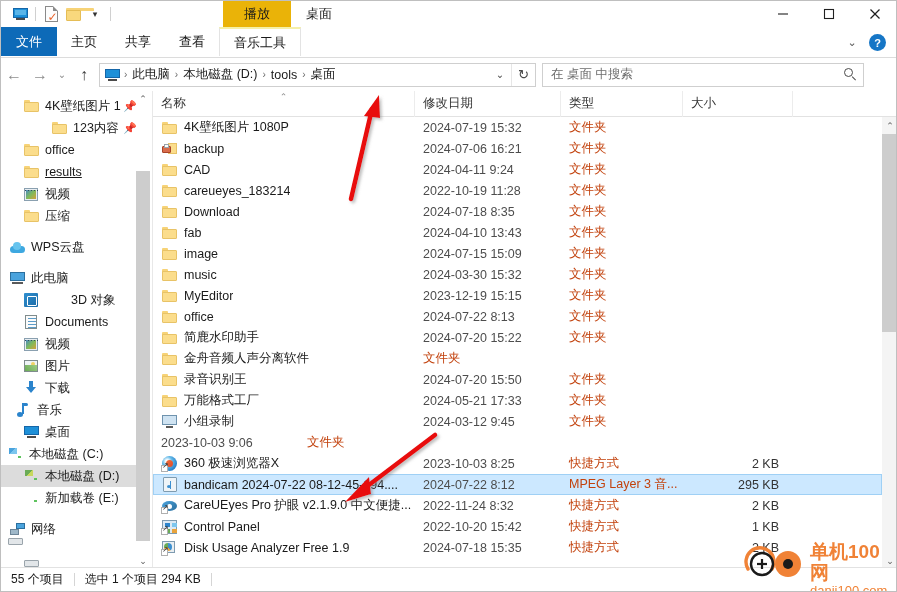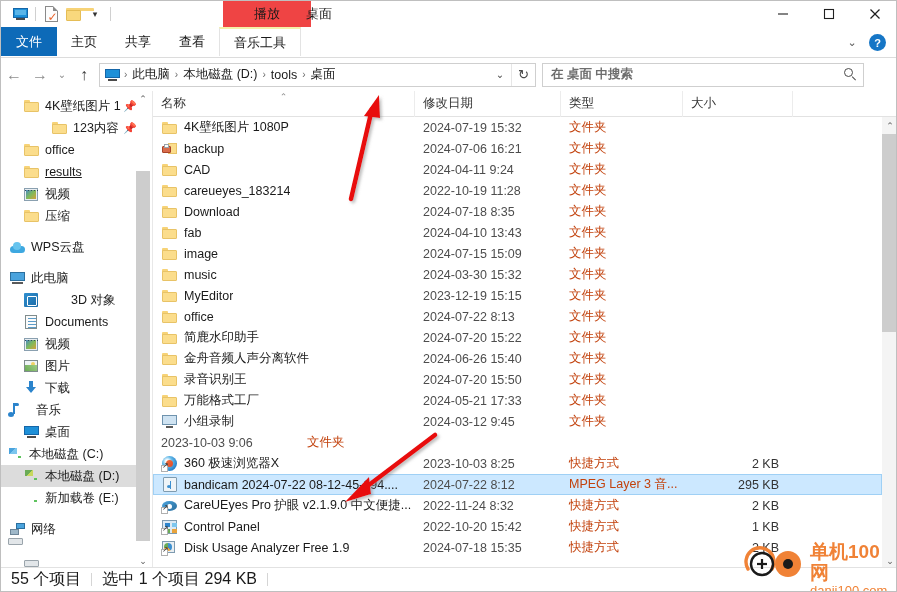--- a/index.html
+++ b/index.html
@@ -68,21 +68,21 @@
     position:absolute; left:0; top:2px; width:15px; height:11px;
     background:#f9d87d; border:1px solid #e5bd56; border-radius:0 1px 1px 1px;
   }
   .qat-caret { font-size: 9px; color: #333; }
 
   .contextual-wrap {
     position:absolute; left: 222px; top:0; height:26px;
     display:flex; align-items:center;
   }
   .contextual-title {
-    width: 88px; height: 26px; background:#ef4444;
+    width: 68px; height: 26px; background:#eab308;
     display:flex; align-items:center; justify-content:center;
     font-size: 13px; color:#1a1a1a;
   }
   .win-title {
     position:absolute; left: 305px; top:0; height: 26px;
     display:flex; align-items:center; font-size:13px; color:#1a1a1a;
   }
 
   .wincontrols {
     position:absolute; right:0; top:0; height:26px; display:flex;
@@ -148,21 +148,21 @@
   .crumb { padding:0 3px; color:#1a1a1a; white-space:nowrap; }
   .crumb-sep { color:#6b6b6b; font-size:10px; padding:0 2px; }
   .addr-spacer { flex:1; }
   .addr-caret { padding:0 7px; color:#4a4a4a; font-size:10px; }
   .addr-refresh { padding:0 6px; color:#4a4a4a; font-size:13px; border-left:1px solid #e6e6e6; height:100%;
                   display:flex;align-items:center; }
   .searchbox {
     width:322px; height:24px; margin-left:6px;
     border:1px solid #cfcfcf; background:#fff;
     display:flex; align-items:center; padding:0 6px 0 8px;
-    font-size:12.5px; color:#6e6e6e;font-weight:bold;
+    font-size:12.5px; color:#6e6e6e;
   }
   .searchbox .sp { flex:1; }
   .mag { width:13px;height:13px; position:relative; }
   .mag .c { position:absolute; left:0; top:0; width:9px;height:9px;border:1.4px solid #4a4a4a;border-radius:50%;}
   .mag .h { position:absolute; left:8px; top:8px; width:5px;height:1.4px;background:#4a4a4a;transform:rotate(45deg);transform-origin:left center;}
 
   
   .body {
     position:absolute; top:90px; left:0; width:897px; height:478px;
     display:flex;
@@ -339,21 +339,21 @@
     position:absolute; left:0; width:16px; height:17px; color:#5a5a5a; font-size:9px;
     display:flex; align-items:center; justify-content:center; background:#f4f4f4;
   }
   .fp-vscroll .up{top:0;} .fp-vscroll .dn{bottom:0;}
   .fp-vscroll .thumb{position:absolute;left:0;width:16px;background:#cdcdcd;}
 
   
   .statusbar {
     position:absolute; bottom:0; left:0; width:897px; height:24px;
     border-top:1px solid #e2e2e2; background:#ffffff;
-    display:flex; align-items:center; font-size:16px; color:#1a1a1a;
+    display:flex; align-items:center; font-size:12px; color:#1a1a1a;
     padding-left:10px;
   }
   .st-sep { width:1px; height:13px; background:#d5d5d5; margin:0 10px; }
 
   
   .arrow-svg { position:absolute; pointer-events:none; }
 
   
   .watermark {
     position:absolute; right:6px; bottom:2px; width:152px; height:50px;
@@ -577,21 +577,21 @@
         </div>
         <div class="sb-item" style="padding-left:22px;">
           <span class="sb-ico">
               <span class="dl-ic">
                 <span class="a"></span>
                 <span class="h"></span>
               </span>
             </span>
           <span class="sb-label">下载</span>
         </div>
-        <div class="sb-item" style="padding-left:5px;gap:8px;">
+        <div class="sb-item" style="padding-left:14px;">
           <span class="sb-ico">
               <span class="mus-ic">
                 <span class="n"></span>
                 <span class="s"></span>
                 <span class="f"></span>
               </span>
             </span>
           <span class="sb-label">音乐</span>
         </div>
         <div class="sb-item" style="padding-left:22px;">
@@ -842,21 +842,20 @@
         <div class="row">
           <div class="cell name">
             <span class="rico">
                 <span class="folder-ic">
                   <span class="t"></span>
                   <span class="b"></span>
                 </span>
               </span>
             <span class="nm">金舟音频人声分离软件</span>
           </div>
-          <div class="cell date">2024-06-26 15:40</div>
           <div class="cell type">文件夹</div>
           <div class="cell size"></div>
         </div>
 
         <div class="row">
           <div class="cell name">
             <span class="rico">
                 <span class="folder-ic">
                   <span class="t"></span>
                   <span class="b"></span>

